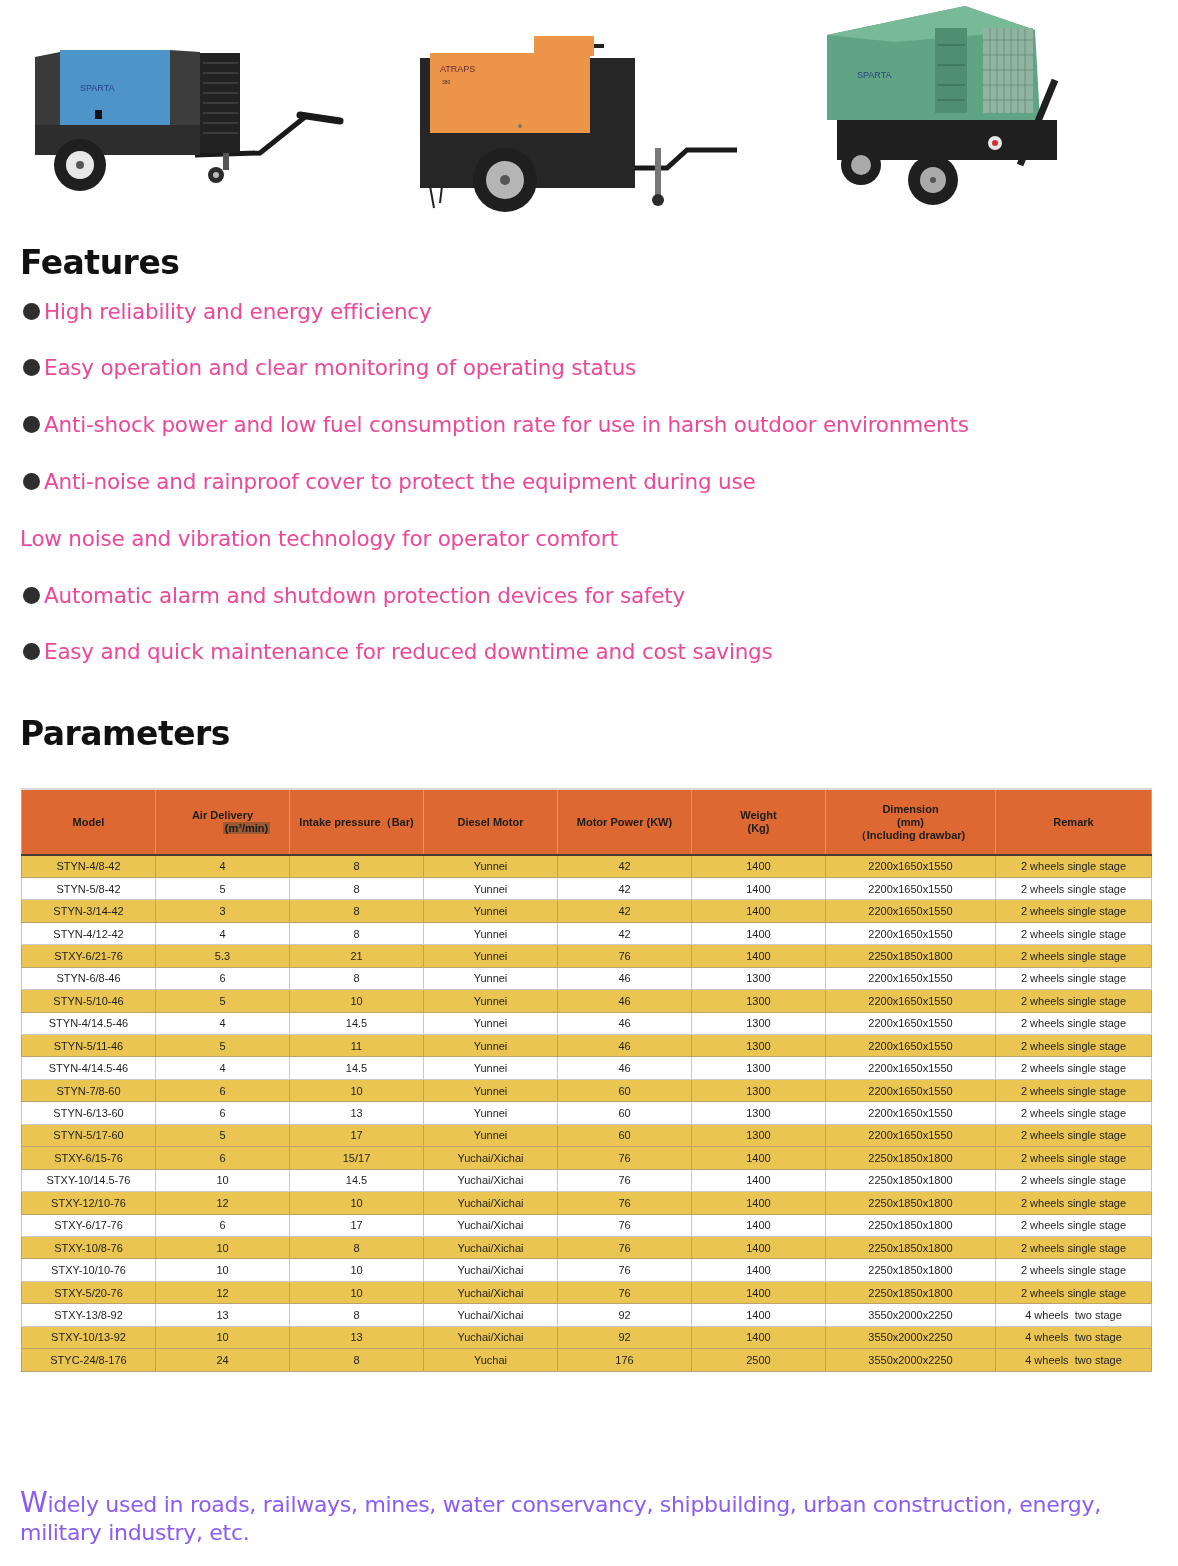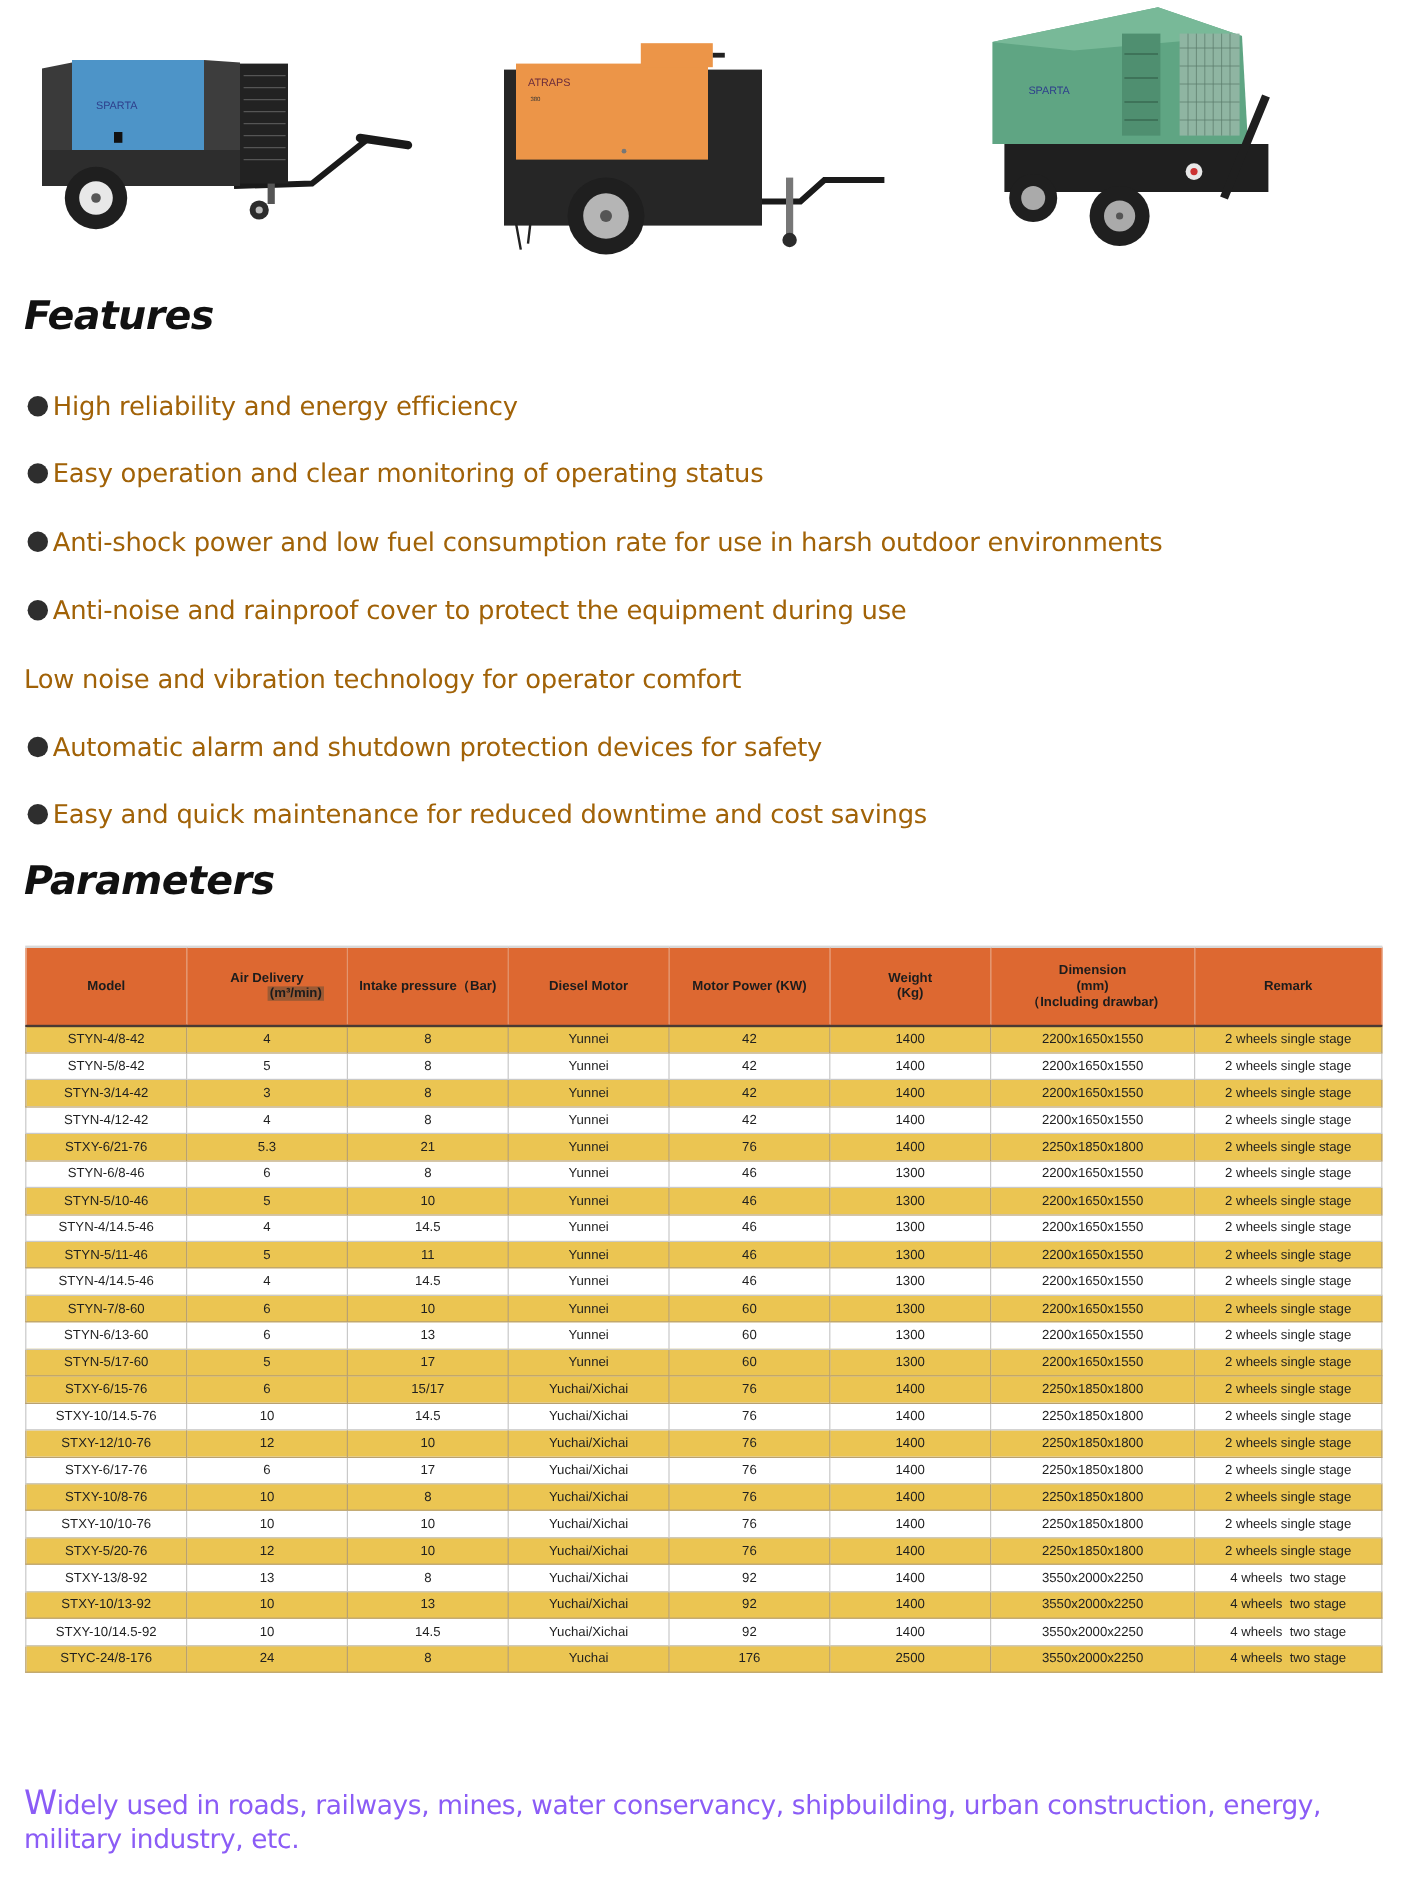--- a/index.html
+++ b/index.html
@@ -7,25 +7,25 @@
   body { font-family: "DejaVu Sans", sans-serif; color: #2b2b2b; position: relative; height: 1566px; overflow: hidden; }
 
   
   .products { position: absolute; left: 0; top: 0; width: 1178px; height: 230px; }
   .product { position: absolute; }
   .product svg { display: block; }
   #p1 { left: 20px; top: 35px; width: 330px; height: 160px; }
   #p2 { left: 412px; top: 28px; width: 330px; height: 190px; }
   #p3 { left: 815px; top: 0px; width: 250px; height: 215px; }
 
-  .section-title { position: absolute; left: 20px; font-family: "DejaVu Sans", sans-serif; font-weight: bold; font-size: 33px; color: #111; letter-spacing: -0.5px; font-style: italic; }
+  .section-title { position: absolute; left: 20px; font-family: "DejaVu Sans", sans-serif; font-weight: bold; font-size: 33px; color: #111; letter-spacing: -0.5px; }
   #features-title { top: 243px; }
   #params-title { top: 714px; }
 
-  .feature { position: absolute; left: 20px; font-size: 21.5px; color: #a16207; white-space: nowrap; letter-spacing: -0.2px; margin-top: 28px; }
+  .feature { position: absolute; left: 20px; font-size: 21.5px; color: #ec4899; white-space: nowrap; letter-spacing: -0.2px; }
   .feature .bullet { display: inline-block; width: 17px; height: 17px; border-radius: 50%; background: #2e2e2e; margin-right: 4px; margin-left: 3px; vertical-align: -1px; }
 
   
   .table-wrap { position: absolute; left: 21px; top: 788px; width: 1130px; }
   table.params { width: 1130px; border-collapse: collapse; table-layout: fixed; font-family: "Liberation Sans", sans-serif; font-size: 11px; color: #1f1f1f; }
   table.params th { background: #dd6831; color: #1c1c1c; font-weight: bold; font-size: 11px; height: 66px; border-left: 1px solid #e3956f; border-right: 1px solid #e3956f; border-top: 2px solid #d8d8d8; text-align: center; vertical-align: middle; line-height: 13px; }
   table.params thead tr { border-bottom: 2px solid #4a3a33; }
   table.params td { height: 22.45px; text-align: center; vertical-align: middle; border: 1px solid #c9c9c9; padding: 0; white-space: pre; }
   table.params tr.odd td { background: #ffffff; }
   table.params tr.even td { background: #ebc552; border-color: #b9a170; }
@@ -385,30 +385,20 @@
         <tr class="even">
           <td>STXY-10/13-92</td>
           <td>10</td>
           <td>13</td>
           <td>Yuchai/Xichai</td>
           <td>92</td>
           <td>1400</td>
           <td>3550x2000x2250</td>
           <td>4 wheels  two stage</td>
         </tr>
-        <tr class="odd">
-          <td>STXY-10/14.5-92</td>
-          <td>10</td>
-          <td>14.5</td>
-          <td>Yuchai/Xichai</td>
-          <td>92</td>
-          <td>1400</td>
-          <td>3550x2000x2250</td>
-          <td>4 wheels  two stage</td>
-        </tr>
         <tr class="even">
           <td>STYC-24/8-176</td>
           <td>24</td>
           <td>8</td>
           <td>Yuchai</td>
           <td>176</td>
           <td>2500</td>
           <td>3550x2000x2250</td>
           <td>4 wheels  two stage</td>
         </tr>

